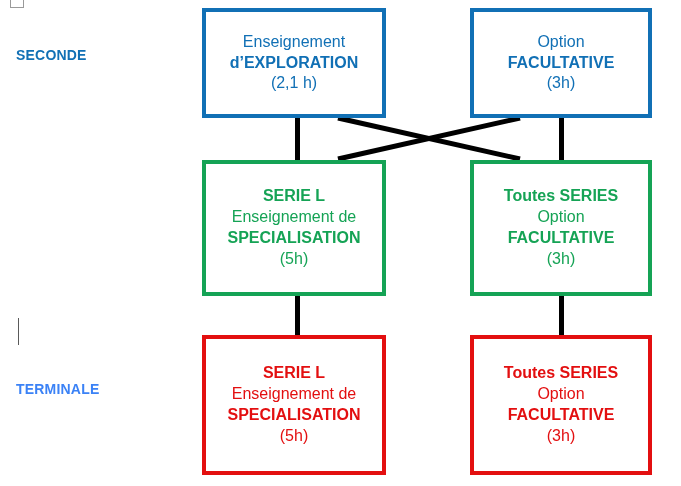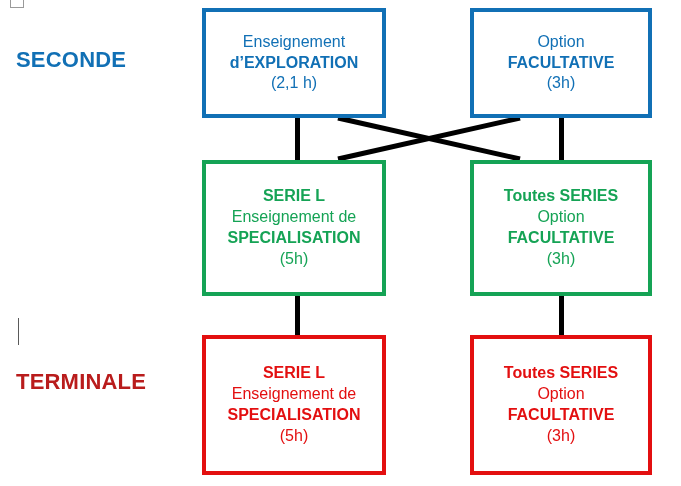--- a/index.html
+++ b/index.html
@@ -34,28 +34,28 @@
     top: 318px;
     width: 1px;
     height: 27px;
     background: #5a5a5a;
   }
 
   
   .stage-label {
     position: absolute;
     left: 16px;
-    font-size: 22px;
+    font-size: 14px;
     font-weight: bold;
     letter-spacing: 0.2px;
     white-space: nowrap;
   }
   .stage-label.seconde  { top: 47px;  color: #1170b5; }
   .stage-label.premiere { top: 198px; color: #15a355; }
-  .stage-label.terminale{ top: 369px; color: #b91c1c; }
+  .stage-label.terminale{ top: 381px; color: #3b82f6; }
 
   
   .box {
     position: absolute;
     box-sizing: border-box;
     background: #ffffff;
     display: flex;
     flex-direction: column;
     align-items: center;
     justify-content: center;

